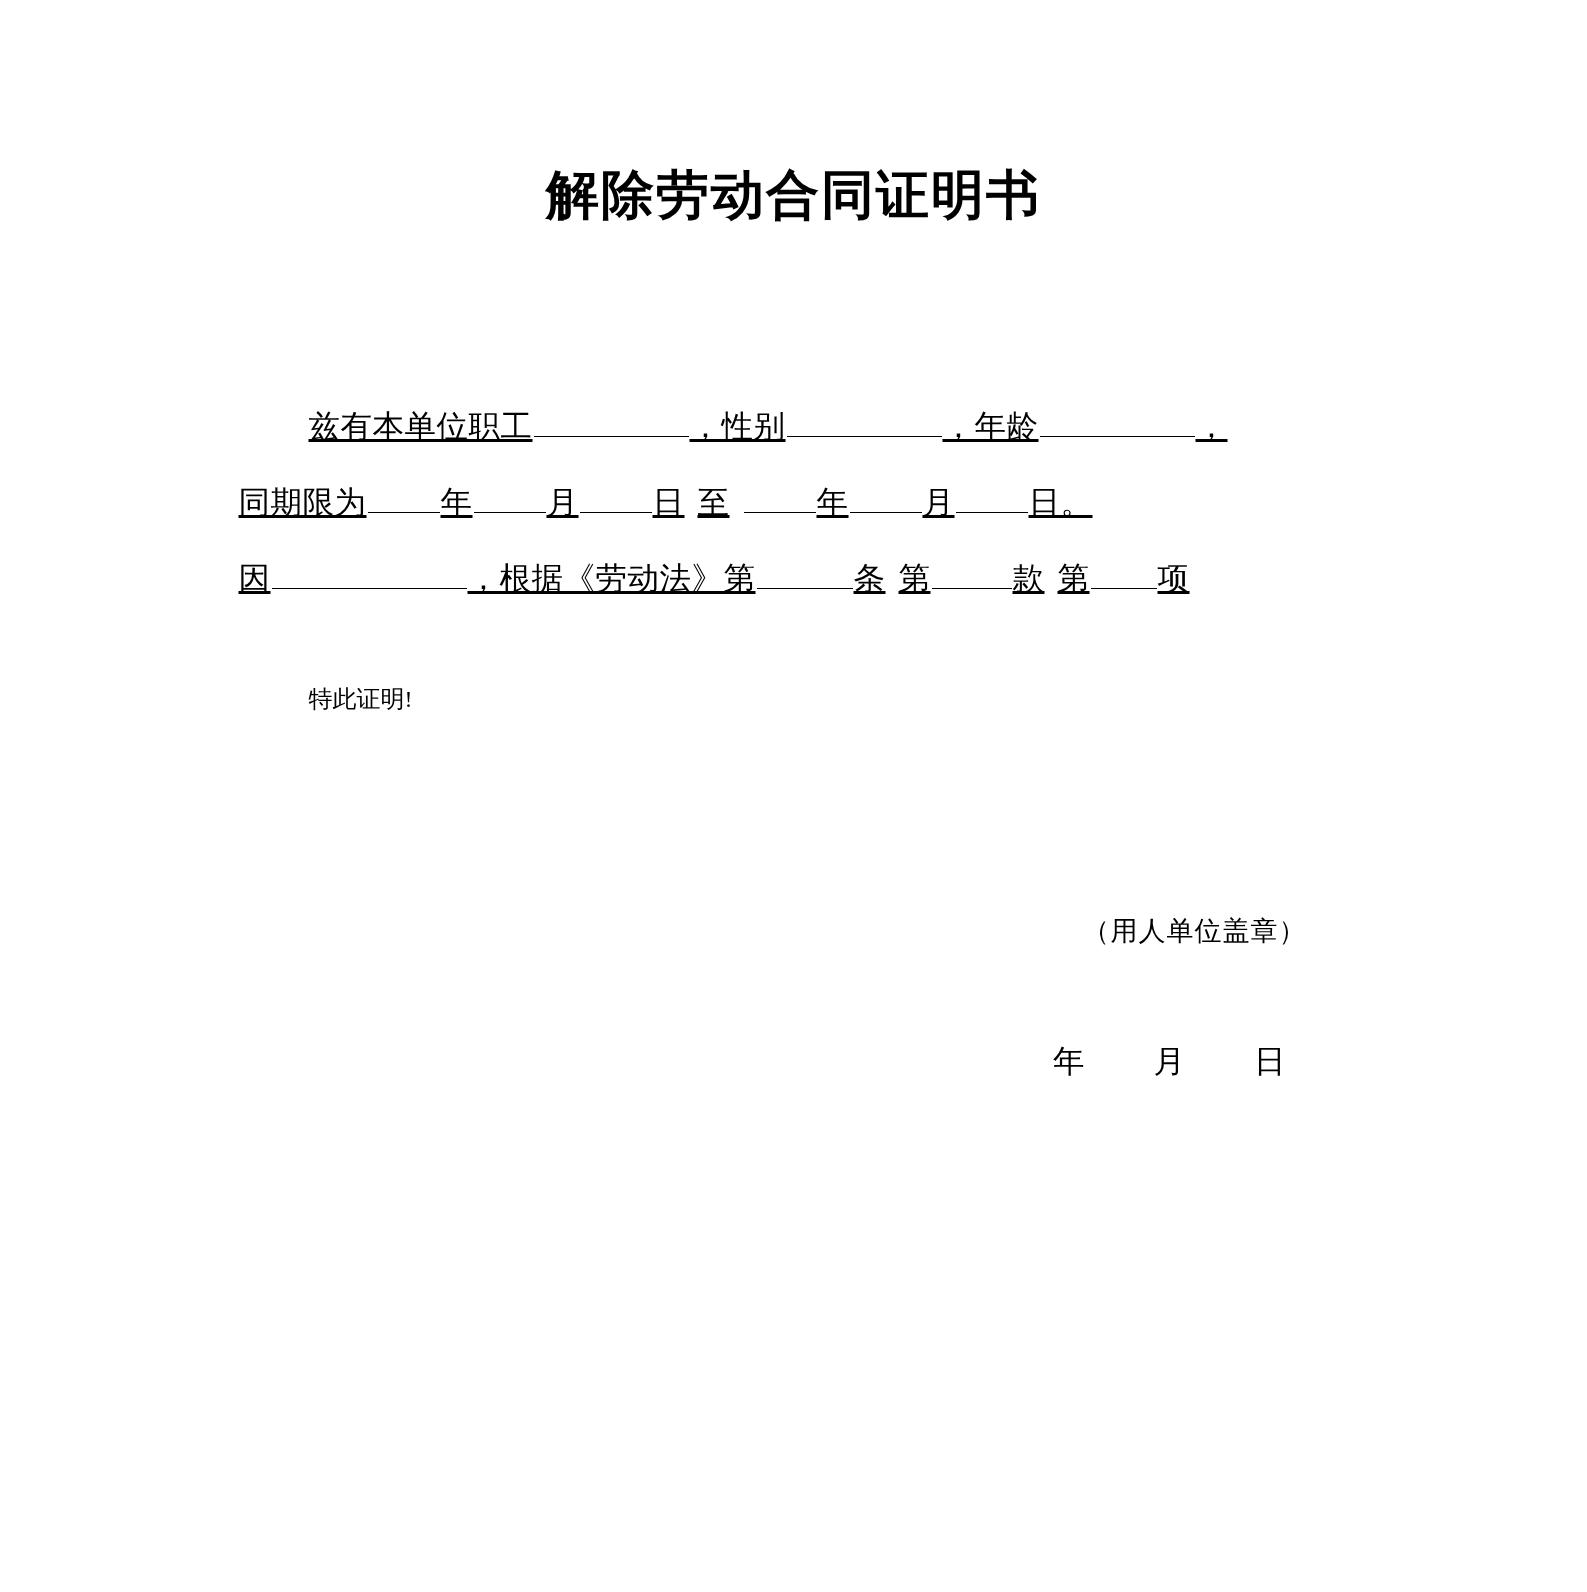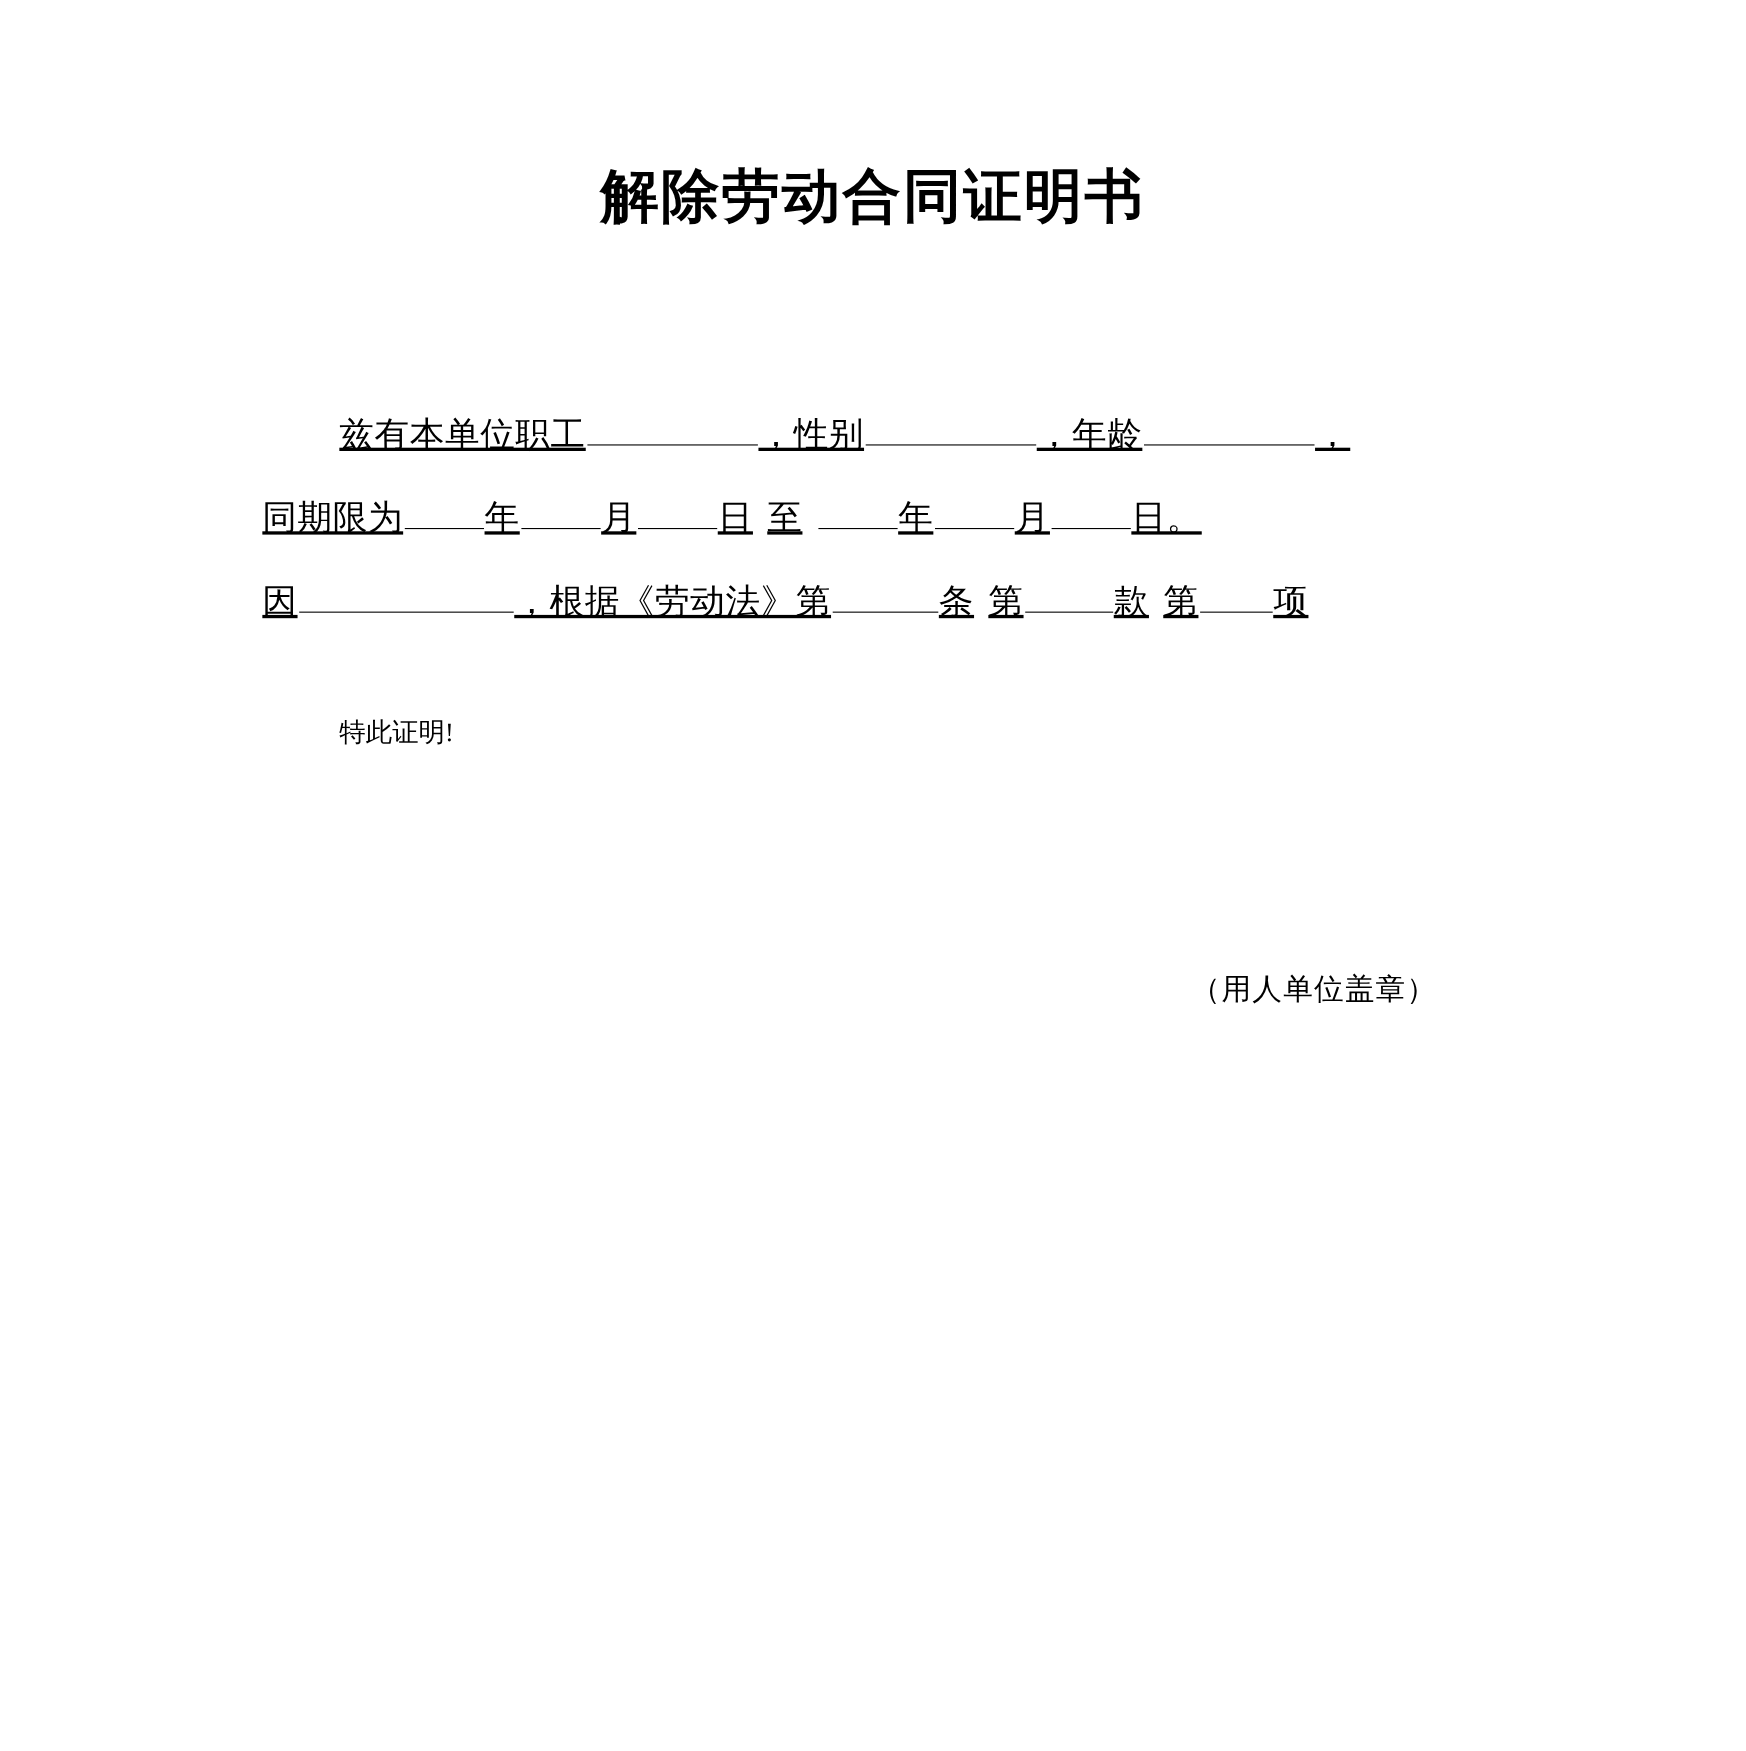--- a/index.html
+++ b/index.html
@@ -20,21 +20,21 @@
     height: 1592px;
     position: relative;
     box-sizing: border-box;
   }
   .doc-title {
     text-align: center;
     font-family: "Liberation Serif", "DejaVu Serif", serif;
     font-weight: bold;
     font-size: 53px;
     letter-spacing: 2px;
-    margin: 0;
+    margin: 16px;
     padding-top: 148px;
     line-height: 1.2;
   }
   .body-block {
     margin: 0 auto;
     padding-top: 145px;
     width: 1110px;
     box-sizing: border-box;
   }
   .para {
@@ -121,15 +121,18 @@
       <span>因</span><span class="blank b-reason"></span><span>，根据《劳动法》第</span><span class="blank b-tiao"></span><span>条</span><span class="gap-sm"></span><span>第</span><span class="blank b-kuan"></span><span>款</span><span class="gap-sm"></span><span>第</span><span class="blank b-xiang"></span><span>项</span>
     </div>
 
 
 
     <div class="special-note">特此证明!</div>
 
 
     <div class="seal">（用人单位盖章）</div>
 
+    <div class="date-line">
+      <span>年</span><span class="dsp"></span><span>月</span><span class="dsp"></span><span>日</span>
+    </div>
 
   </div>
 </div>
 
 </body></html>

